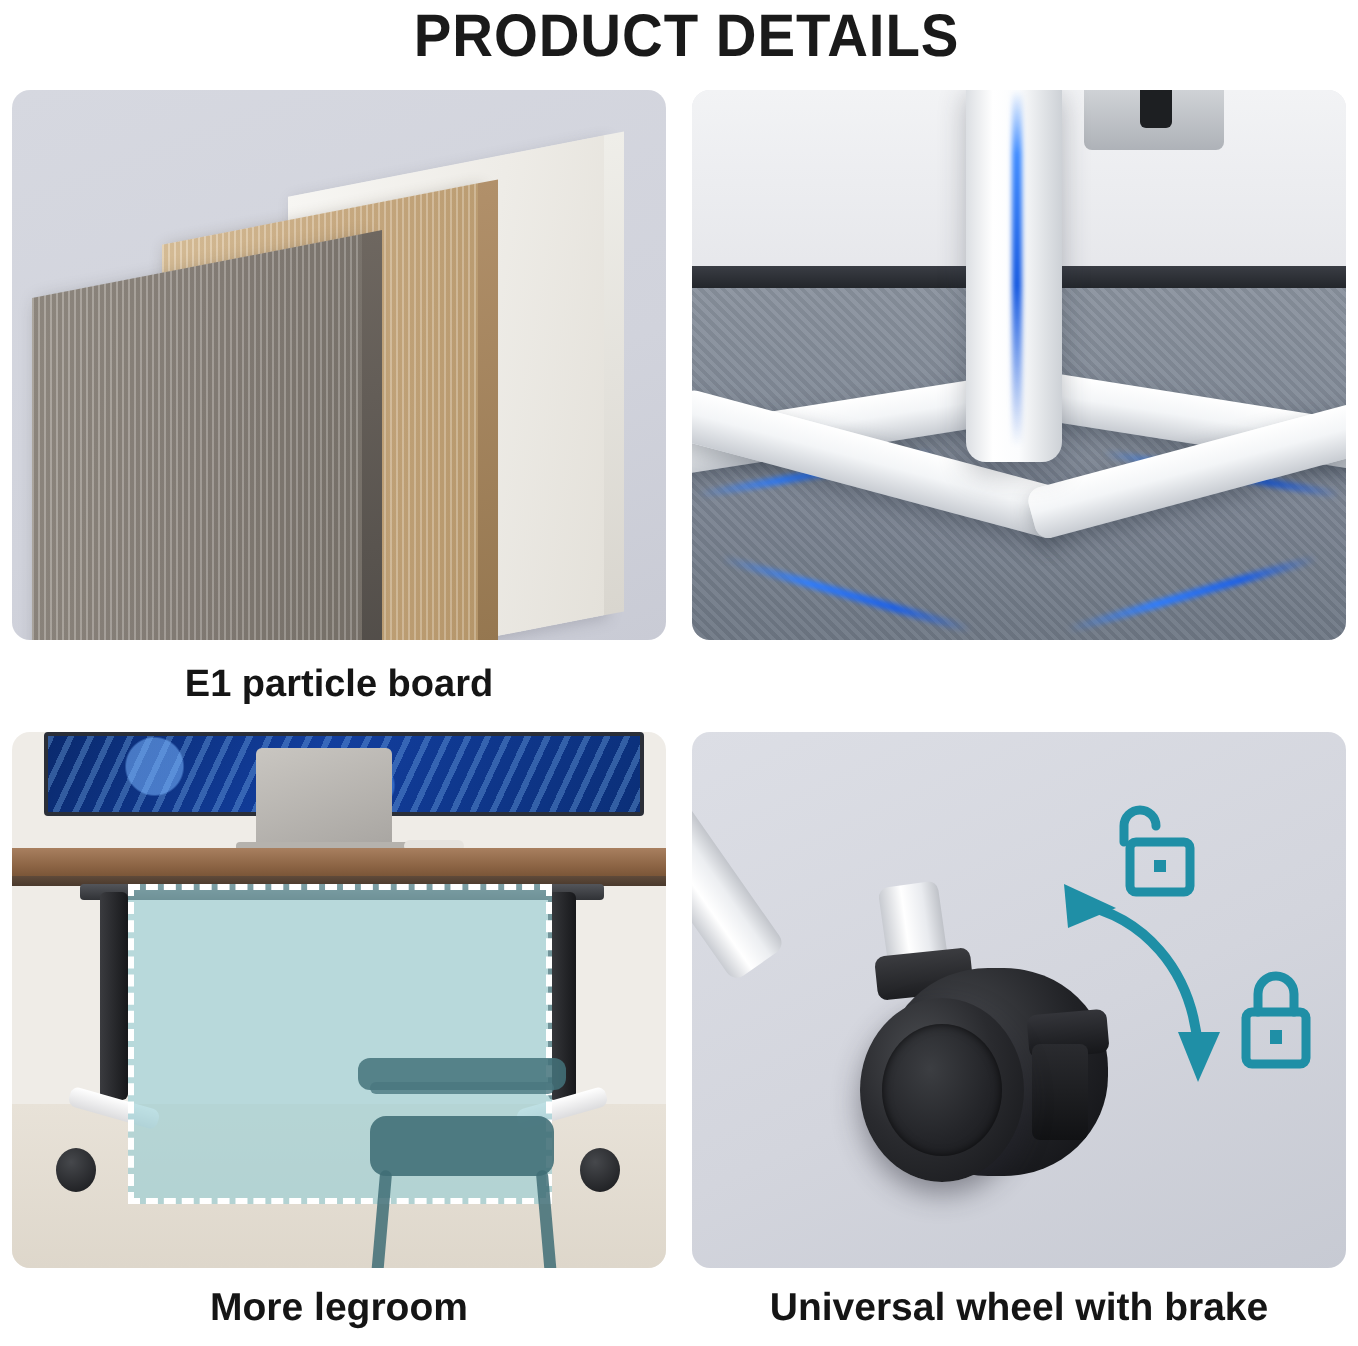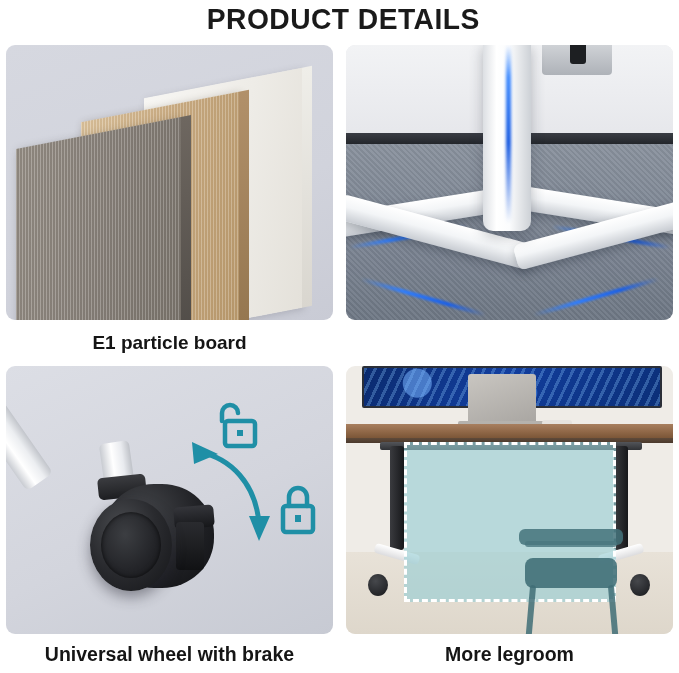--- a/index.html
+++ b/index.html
@@ -358,54 +358,20 @@
         <div class="leg leg-r"></div>
         <div class="glow g1"></div>
         <div class="glow g2"></div>
         <div class="leg leg-b"></div>
         <div class="leg leg-b2"></div>
         <div class="glow g3"></div>
         <div class="glow g4"></div>
         <div class="column"></div>
         <div class="col-glow"></div>
       </div>
-    </div>
-
-    <div class="cell">
-      <div class="panel p3 row2">
-        <div class="leg-upper"></div>
-        <div class="leg-lower"></div>
-        <div class="collar"></div>
-        <div class="hub"></div>
-        <div class="brake"></div>
-        <div class="brake2"></div>
-        <div class="wheel"></div>
-
-        <svg class="arrows" viewBox="0 0 327 268">
-
-          <g fill="none" stroke="#1f8fa6" stroke-width="5">
-            <path d="M 193 86 C 225 92 250 118 253 158" stroke-linecap="round"></path>
-          </g>
-          <polygon points="186,76 212,88 188,98" fill="#1f8fa6"></polygon>
-          <polygon points="243,150 264,150 253,175" fill="#1f8fa6"></polygon>
-
-          <g stroke="#1f8fa6" stroke-width="4.5" fill="none">
-            <path d="M 216 55 v -8 a 8 8 0 0 1 16 0" stroke-linecap="round"></path>
-            <rect x="219" y="55" width="30" height="25" rx="3"></rect>
-            <rect x="231" y="64" width="6" height="6" fill="#1f8fa6" stroke="none"></rect>
-          </g>
-
-          <g stroke="#1f8fa6" stroke-width="4.5" fill="none">
-            <path d="M 283 140 v -9 a 9 9 0 0 1 18 0 v 9" stroke-linecap="round"></path>
-            <rect x="277" y="140" width="30" height="26" rx="3"></rect>
-            <rect x="289" y="149" width="6" height="7" fill="#1f8fa6" stroke="none"></rect>
-          </g>
-        </svg>
-      </div>
-      <div class="caption row2">Universal wheel with brake</div>
     </div>
 
     <div class="cell">
       <div class="panel p4 row2">
         <div class="wall4"></div>
         <div class="floor4"></div>
         <div class="monitor"></div>
         <div class="laptop"></div>
         <div class="laptop-base"></div>
         <div class="mouse"></div>
@@ -423,14 +389,48 @@
           <div class="chair-strut"></div>
           <div class="chair-seat"></div>
           <div class="chair-leg cl-1"></div>
           <div class="chair-leg cl-2"></div>
 
         </div>
       </div>
       <div class="caption row2">More legroom</div>
     </div>
 
+    <div class="cell">
+      <div class="panel p3 row2">
+        <div class="leg-upper"></div>
+        <div class="leg-lower"></div>
+        <div class="collar"></div>
+        <div class="hub"></div>
+        <div class="brake"></div>
+        <div class="brake2"></div>
+        <div class="wheel"></div>
+
+        <svg class="arrows" viewBox="0 0 327 268">
+
+          <g fill="none" stroke="#1f8fa6" stroke-width="5">
+            <path d="M 193 86 C 225 92 250 118 253 158" stroke-linecap="round"></path>
+          </g>
+          <polygon points="186,76 212,88 188,98" fill="#1f8fa6"></polygon>
+          <polygon points="243,150 264,150 253,175" fill="#1f8fa6"></polygon>
+
+          <g stroke="#1f8fa6" stroke-width="4.5" fill="none">
+            <path d="M 216 55 v -8 a 8 8 0 0 1 16 0" stroke-linecap="round"></path>
+            <rect x="219" y="55" width="30" height="25" rx="3"></rect>
+            <rect x="231" y="64" width="6" height="6" fill="#1f8fa6" stroke="none"></rect>
+          </g>
+
+          <g stroke="#1f8fa6" stroke-width="4.5" fill="none">
+            <path d="M 283 140 v -9 a 9 9 0 0 1 18 0 v 9" stroke-linecap="round"></path>
+            <rect x="277" y="140" width="30" height="26" rx="3"></rect>
+            <rect x="289" y="149" width="6" height="7" fill="#1f8fa6" stroke="none"></rect>
+          </g>
+        </svg>
+      </div>
+      <div class="caption row2">Universal wheel with brake</div>
+    </div>
+
   </div>
 </div>
 
 </body></html>

